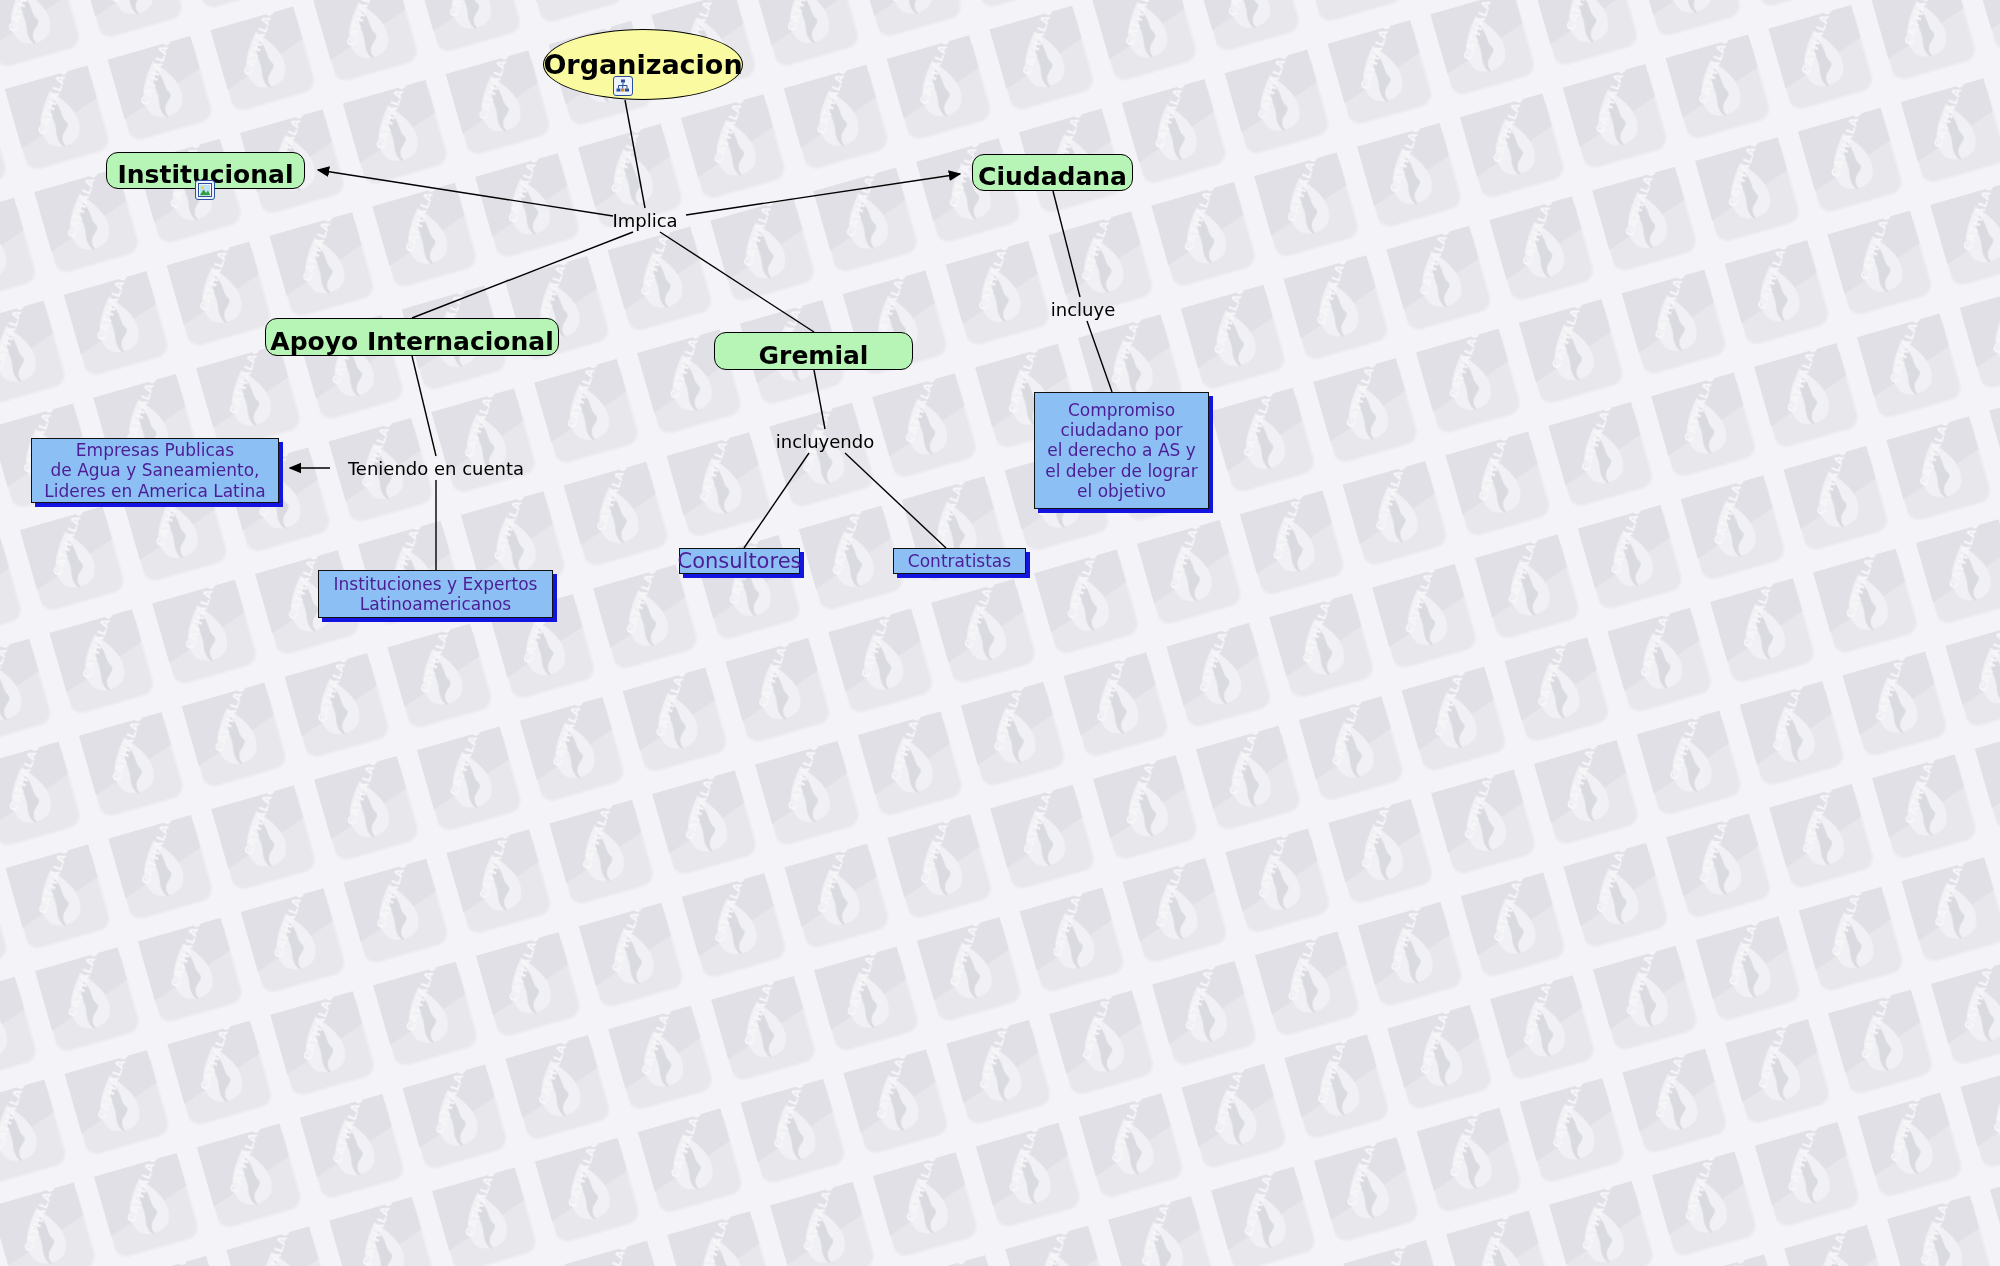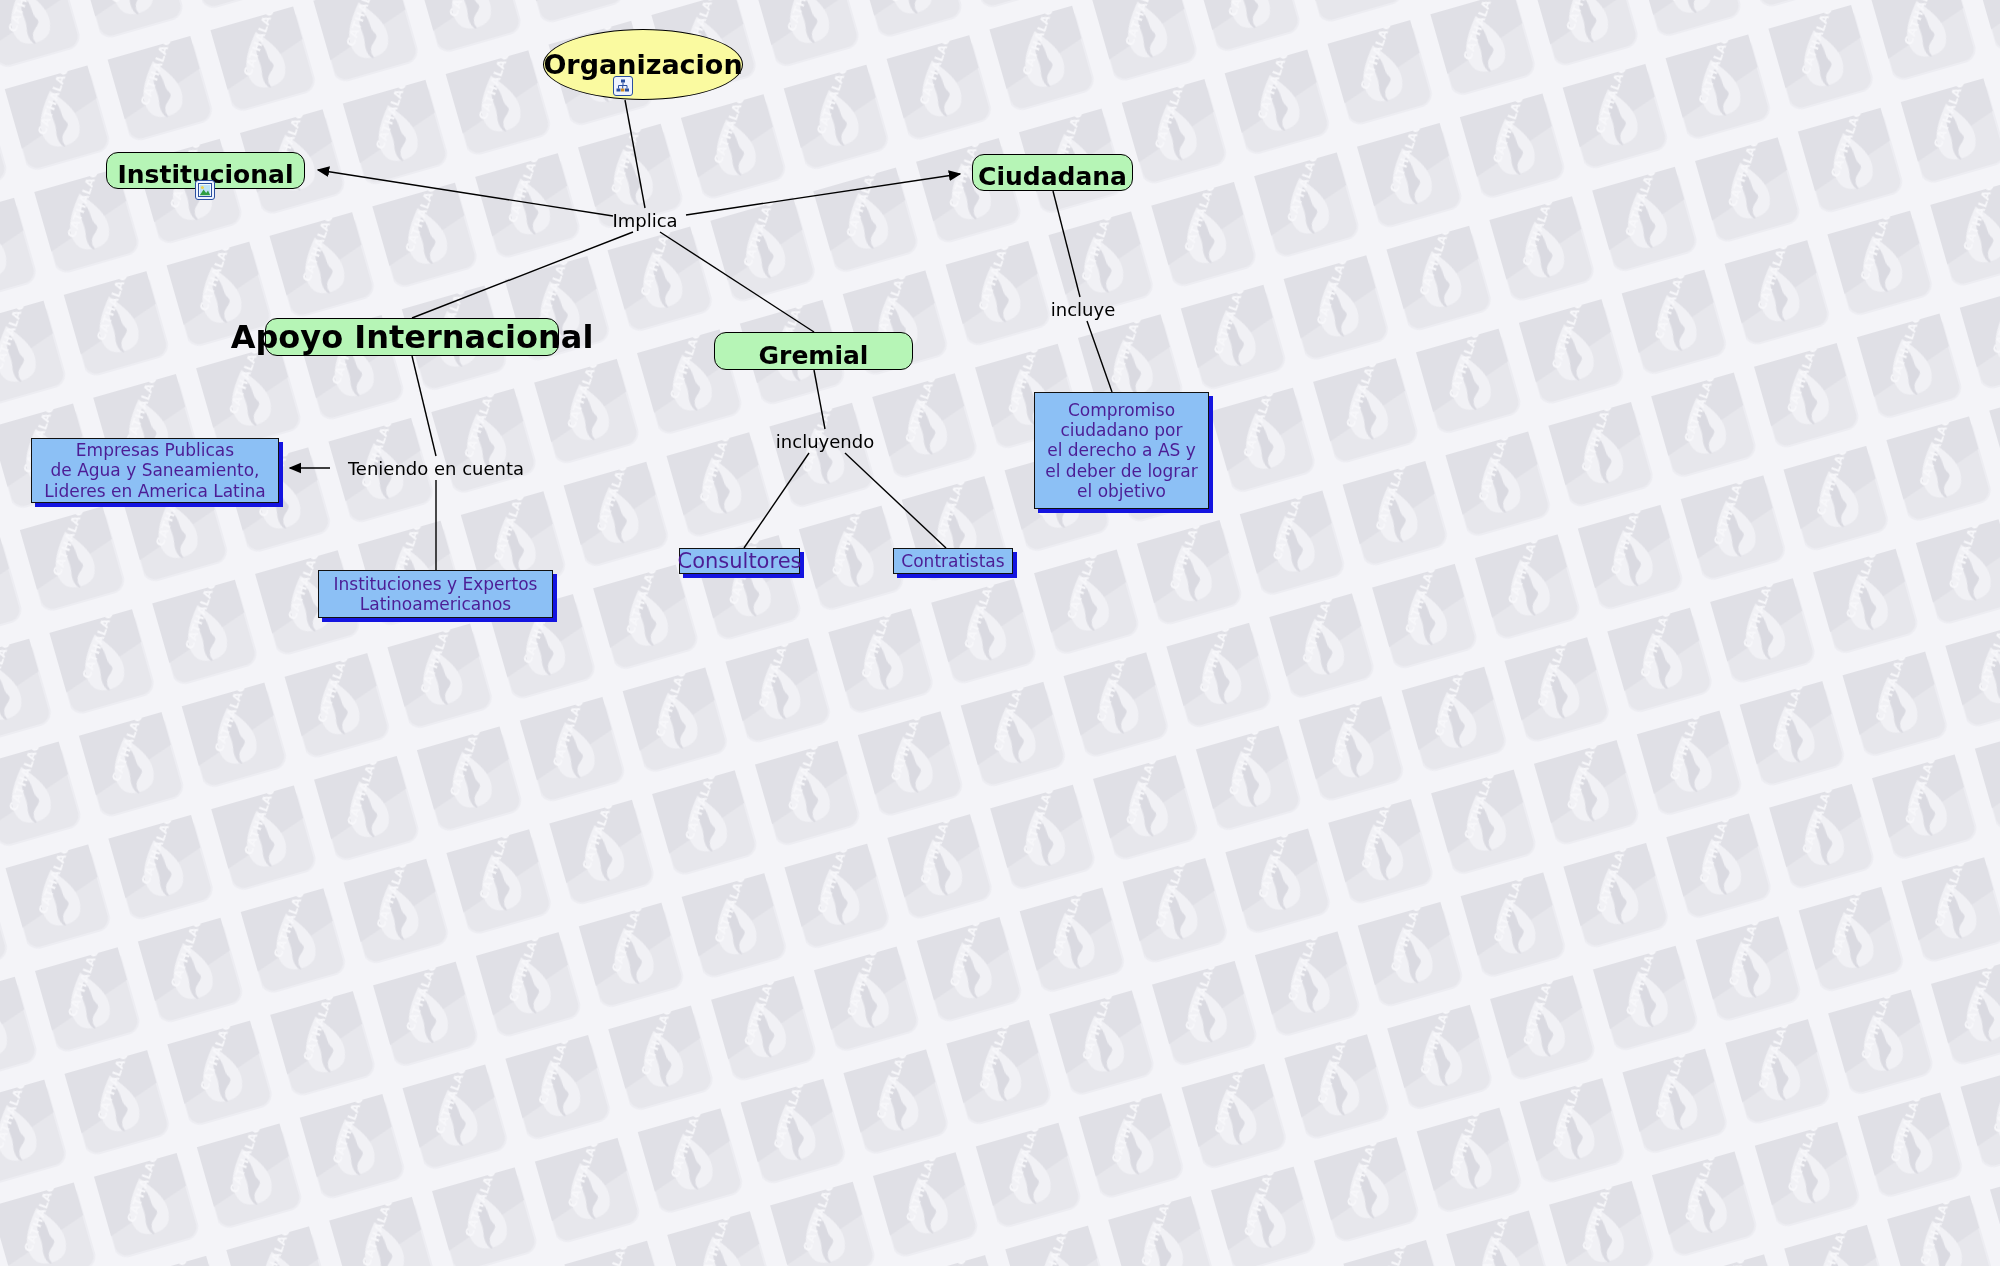--- a/index.html
+++ b/index.html
@@ -196,21 +196,21 @@
       <rect x="1.8" y="1.8" width="10.4" height="10.4" fill="#bfe3f7"></rect>
       <circle cx="4.4" cy="4.6" r="1.5" fill="#f2d24a"></circle>
       <path d="M1.8,12.2 L5.6,6.4 L8.2,10 L10,7.6 L12.2,12.2 Z" fill="#2f9e42"></path>
     </svg>
   </div>
 
   <div class="node node-concept" style="left:972px; top:154px; width:161px; height:37px; font-size:25px;">
     <span>Ciudadana</span>
   </div>
 
-  <div class="node node-concept" style="left:265px; top:318px; width:294px; height:38px; font-size:32px;">
+  <div class="node node-concept" style="left:265px; top:318px; width:294px; height:38px; font-size:25px;">
     <span>Apoyo Internacional</span>
   </div>
 
   <div class="node node-concept" style="left:714px; top:332px; width:199px; height:38px; font-size:25px;">
     <span>Gremial</span>
   </div>
 
   <div class="node node-resource" style="left:31px; top:438px; width:248px; height:65px; font-size:17px;">
     <span style="white-space:pre-line;">Empresas Publicas
 de Agua y Saneamiento,
@@ -219,21 +219,21 @@
 
   <div class="node node-resource" style="left:318px; top:570px; width:235px; height:48px; font-size:17px;">
     <span style="white-space:pre-line;">Instituciones y Expertos
 Latinoamericanos</span>
   </div>
 
   <div class="node node-resource" style="left:679px; top:548px; width:121px; height:26px; font-size:21px;">
     <span>Consultores</span>
   </div>
 
-  <div class="node node-resource" style="left:893px; top:548px; width:120px; height:26px; font-size:17px;">
+  <div class="node node-resource" style="left:893px; top:548px; width:133px; height:26px; font-size:17px;">
     <span>Contratistas</span>
   </div>
 
   <div class="node node-resource" style="left:1034px; top:392px; width:175px; height:117px; font-size:17px;">
     <span style="white-space:pre-line;">Compromiso
 ciudadano por
 el derecho a AS y
 el deber de lograr
 el objetivo</span>
   </div>

